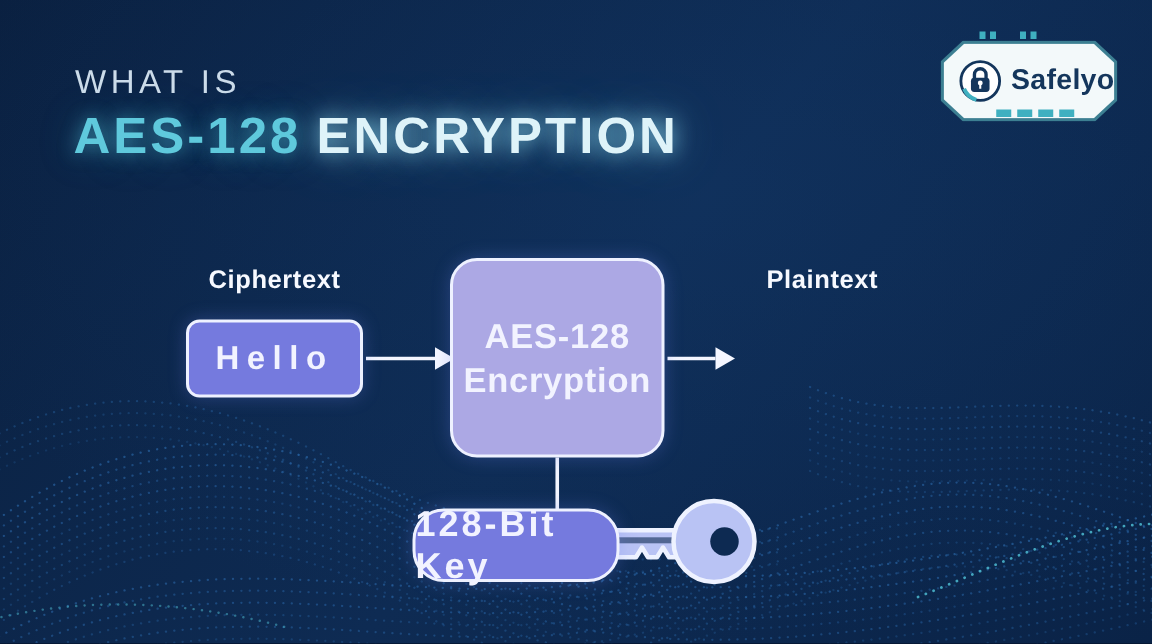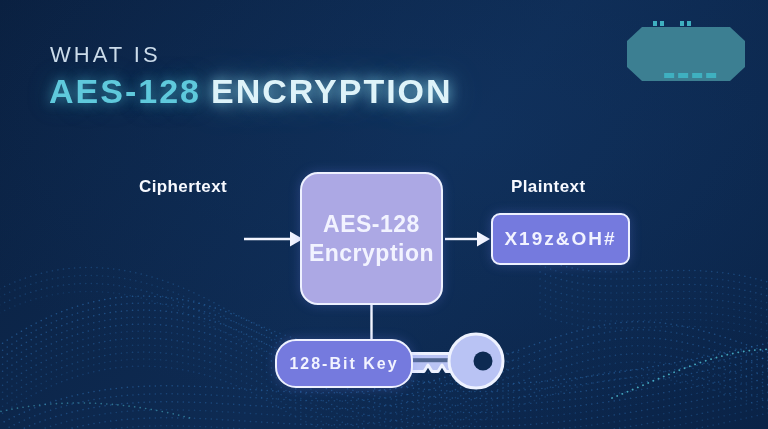--- a/index.html
+++ b/index.html
@@ -47,21 +47,21 @@
   .lbl-cipher{left:511px;top:177px;}
   .node{position:absolute;display:flex;align-items:center;justify-content:center;
     background:var(--box,#757ade);border:2px solid var(--box_border,#eef1ff);
     border-radius:9px;box-sizing:border-box;color:#f2f3ff;font-weight:700;
     box-shadow:0 0 12px rgba(110,130,240,.28);}
   .node-plain{left:124px;top:213px;width:118px;height:52px;font-size:22px;letter-spacing:5px;}
   .node-process{left:300px;top:172px;width:143px;height:133px;border-radius:18px;
     background:var(--process_box,#aca8e4);font-size:23px;letter-spacing:.5px;
     text-align:center;line-height:1.25;flex-direction:column;}
   .node-cipher{left:491px;top:213px;width:139px;height:52px;font-size:19px;letter-spacing:2px;}
-  .node-key{left:275px;top:339px;width:138px;height:49px;font-size:16px;letter-spacing:2px;z-index:3;border-radius:21px;}
+  .node-key{left:275px;top:339px;width:138px;height:49px;font-size:24px;letter-spacing:2px;z-index:3;border-radius:21px;}
   .connectors{position:absolute;inset:0;pointer-events:none;}
   .connectors line{stroke:#f4f6ff;stroke-width:2.4px;}
   .connectors polygon{fill:#f4f6ff;}
   .key-icon{position:absolute;left:402px;top:331px;z-index:2;}
   .key-fill{fill:var(--key_fill,#b9c3f4);}
 </style>
 </head>
 <body>
 
 <div class="stage">
@@ -119,20 +119,31 @@
       <span class="grp">
           <i></i>
           <i></i>
         </span>
         <span class="grp">
           <i></i>
           <i></i>
         </span>
     </div>
     <div class="logo-badge">
+      <div class="logo-badge-inner">
+        <svg width="36" height="36" viewBox="0 0 36 36">
+          <circle cx="18" cy="18" r="15" fill="#ffffff" stroke="#14365c" stroke-width="2.2"></circle>
+          <path d="M5.5,24 A15,15 0 0 0 15,32.6" stroke="#3fb0c0" stroke-width="3" fill="none"></path>
+          <path d="M13.5,16 v-3 a4.5,4.5 0 0 1 9,0 v3" stroke="#14365c" stroke-width="2.6" fill="none"></path>
+          <rect x="10.8" y="15.5" width="14.4" height="11" rx="2.6" fill="#14365c"></rect>
+          <circle cx="18" cy="19.6" r="1.9" fill="#ffffff"></circle>
+          <rect x="17.2" y="20.4" width="1.6" height="3.6" fill="#ffffff"></rect>
+        </svg>
+        <span class="brand">Safelyo</span>
+      </div>
       <div class="logo-squares">
           <i></i>
           <i></i>
           <i></i>
           <i></i>
         </div>
     </div>
   </div>
 
   <svg class="connectors" width="768" height="429" viewBox="0 0 768 429" aria-hidden="true">
@@ -143,25 +154,25 @@
     <g>
       <line x1="445" y1="239" x2="477" y2="239"></line>
       <polygon points="477,231.5 477,246.5 490,239"></polygon>
     </g>
     <line x1="371.5" y1="305" x2="371.5" y2="340"></line>
   </svg>
 
   <div class="flow-label lbl-plain">Ciphertext</div>
   <div class="flow-label lbl-cipher">Plaintext</div>
 
+  <div class="node node-plain">Hello</div>
   <div class="node node-process">
     <span>AES-128</span>
     <span>Encryption</span>
   </div>
-  <div class="node node-cipher">X19z&amp;OH#</div>
 
   <svg class="key-icon" width="104" height="64" viewBox="0 0 104 64">
     <g stroke="#eef2ff" stroke-width="3" stroke-linejoin="round">
       <path class="key-fill" d="M4,22.5 H58 V40.5 H44 L40,34 36,40.5 H30 L26,34 22,40.5 H4 Z"></path>
       <rect x="8" y="27.2" width="44" height="4" fill="#0d2a52" opacity=".6" stroke="none"></rect>
       <circle class="key-fill" cx="74" cy="30" r="27"></circle>
       <circle cx="81" cy="30" r="9.5" fill="#0d2a52" stroke="none"></circle>
     </g>
   </svg>
   <div class="node node-key">128-Bit Key</div>

